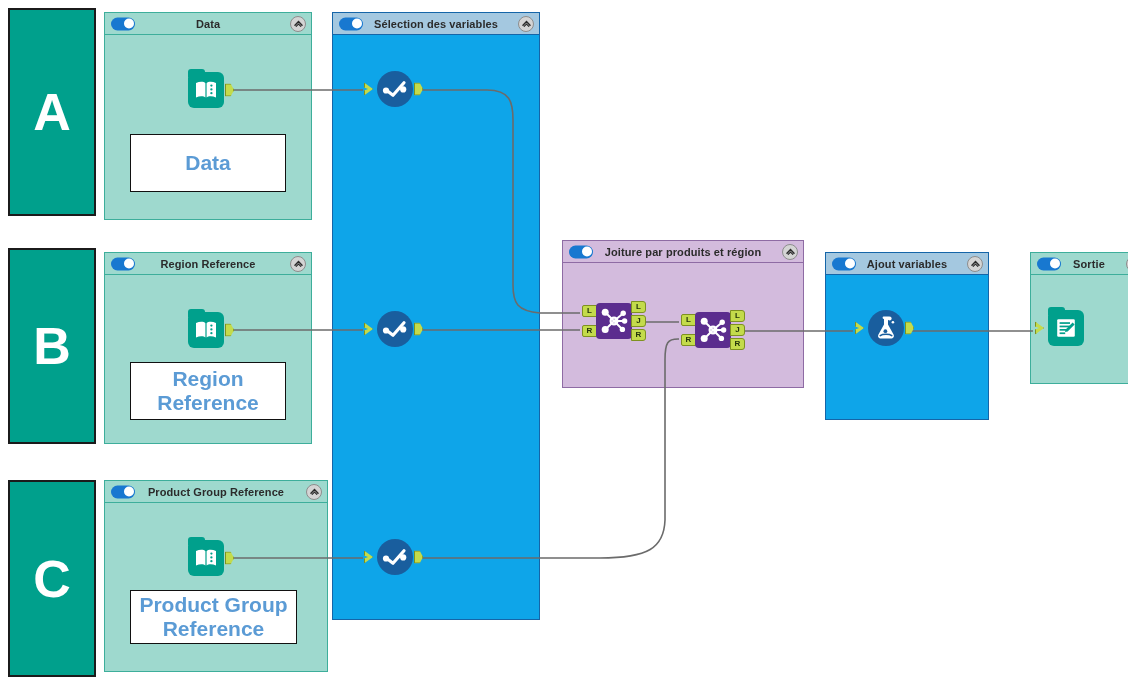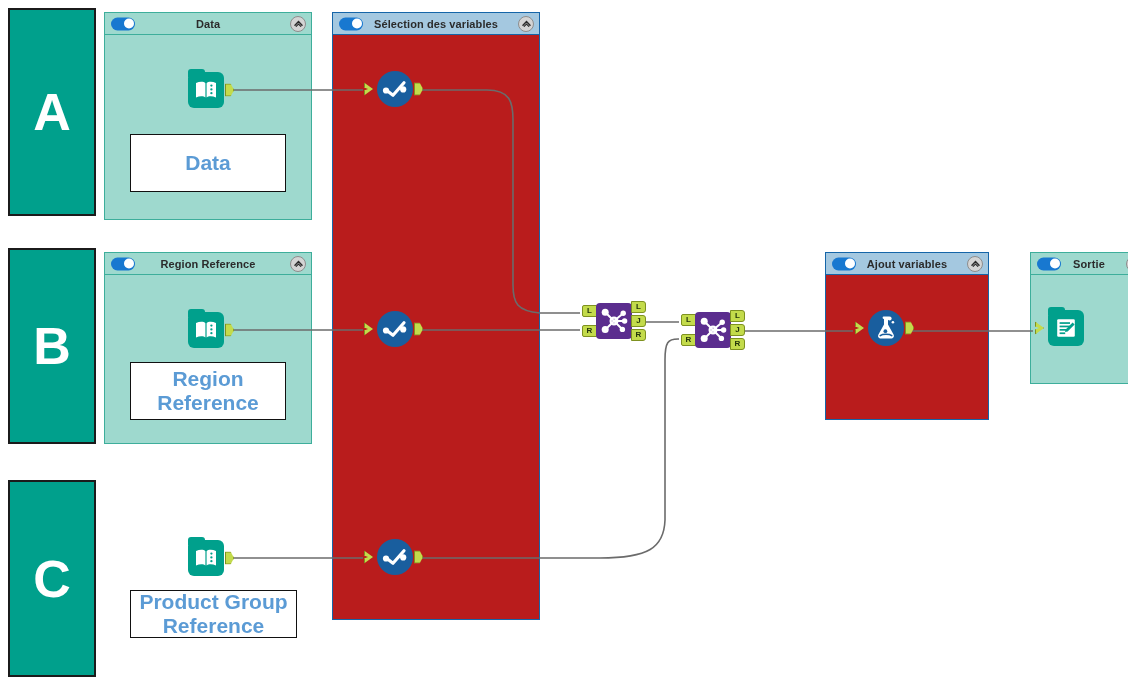--- a/index.html
+++ b/index.html
@@ -65,21 +65,21 @@
     position: relative;
     width: 100%;
     height: calc(100% - 22px);
     box-sizing: border-box;
   }
 
   
   .c-teal { background: #9ED9CE; border-color: #3DAE9B; }
   .c-teal .chead { background: #9ED9CE; border-bottom-color: #3DAE9B; }
   
-  .c-blue { background: #b91c1c; border-color: #1565A8; }
+  .c-blue { background: #0ea5e9; border-color: #1565A8; }
   .c-blue .chead { background: #A4C8E0; border-bottom-color: #1565A8; }
   
   .c-purple { background: #D3BBDD; border-color: #8E6BA4; }
   .c-purple .chead { background: #D3BBDD; border-bottom-color: #8E6BA4; }
 
   
   .toggle {
     position: absolute;
     left: 6px;
     top: 50%;
@@ -292,21 +292,47 @@
       <div class="collapse-btn">
         <svg width="9" height="7" viewBox="0 0 9 7">
             <path d="M1 5.2 L4.5 1.6 L8 5.2" stroke="#2b2b2b" stroke-width="1.5" fill="none" stroke-linecap="round"></path>
             <path d="M2.2 6.3 L4.5 4 L6.8 6.3" stroke="#2b2b2b" stroke-width="1.1" fill="none" stroke-linecap="round"></path>
           </svg>
       </div>
     </div>
     <div class="cbody"></div>
   </div>
 
-
+  <div class="container c-teal" id="container-product" style="left: 104px; top: 480px; width: 224px; height: 192px;">
+    <div class="chead">
+      <div class="toggle"></div>
+      <span class="ctitle">Product Group Reference</span>
+      <div class="collapse-btn">
+        <svg width="9" height="7" viewBox="0 0 9 7">
+            <path d="M1 5.2 L4.5 1.6 L8 5.2" stroke="#2b2b2b" stroke-width="1.5" fill="none" stroke-linecap="round"></path>
+            <path d="M2.2 6.3 L4.5 4 L6.8 6.3" stroke="#2b2b2b" stroke-width="1.1" fill="none" stroke-linecap="round"></path>
+          </svg>
+      </div>
+    </div>
+    <div class="cbody"></div>
+  </div>
+
+  <div class="container c-purple" id="container-join" style="left: 562px; top: 240px; width: 242px; height: 148px;">
+    <div class="chead">
+      <div class="toggle"></div>
+      <span class="ctitle">Joiture par produits et région</span>
+      <div class="collapse-btn">
+        <svg width="9" height="7" viewBox="0 0 9 7">
+            <path d="M1 5.2 L4.5 1.6 L8 5.2" stroke="#2b2b2b" stroke-width="1.5" fill="none" stroke-linecap="round"></path>
+            <path d="M2.2 6.3 L4.5 4 L6.8 6.3" stroke="#2b2b2b" stroke-width="1.1" fill="none" stroke-linecap="round"></path>
+          </svg>
+      </div>
+    </div>
+    <div class="cbody"></div>
+  </div>
 
   <div class="container c-blue" id="container-ajout" style="left: 825px; top: 252px; width: 164px; height: 168px;">
     <div class="chead">
       <div class="toggle"></div>
       <span class="ctitle">Ajout variables</span>
       <div class="collapse-btn">
         <svg width="9" height="7" viewBox="0 0 9 7">
             <path d="M1 5.2 L4.5 1.6 L8 5.2" stroke="#2b2b2b" stroke-width="1.5" fill="none" stroke-linecap="round"></path>
             <path d="M2.2 6.3 L4.5 4 L6.8 6.3" stroke="#2b2b2b" stroke-width="1.1" fill="none" stroke-linecap="round"></path>
           </svg>
@@ -341,21 +367,21 @@
     <path class="wire" d="M 740 331 L 853 331"></path>
     <path class="wire" d="M 906 331 L 1033 331"></path>
   </svg>
 
   <div class="annot" id="annot-data" style="left: 130px; top: 134px; width: 156px; height: 58px;">
     <span>Data</span>
   </div>
   <div class="annot" id="annot-region" style="left: 130px; top: 362px; width: 156px; height: 58px;">
     <span>Region<br>Reference</span>
   </div>
-  <div class="annot" id="annot-product" style="left: 130px; top: 590px; width: 167px; height: 48px;">
+  <div class="annot" id="annot-product" style="left: 130px; top: 590px; width: 167px; height: 54px;">
     <span>Product Group<br>Reference</span>
   </div>
 
   <div class="node" id="node-data-reader" style="width: 62px; height: 36px; left: 175px; top: 72px;">
     <div class="node-figure">
       <div class="sq-node tab-top">
         <svg width="24" height="22" viewBox="0 0 24 22">
           <path d="M2 4 C6 2.2 10 2.6 11.4 4.2 L11.4 18.6 C10 17 6 16.6 2 18.4 Z" fill="#ffffff"></path>
           <path d="M22 4 C18 2.2 14 2.6 12.6 4.2 L12.6 18.6 C14 17 18 16.6 22 18.4 Z" fill="#ffffff"></path>
           <circle cx="17.4" cy="6.6" r="1.15" fill="#00A08C"></circle>

